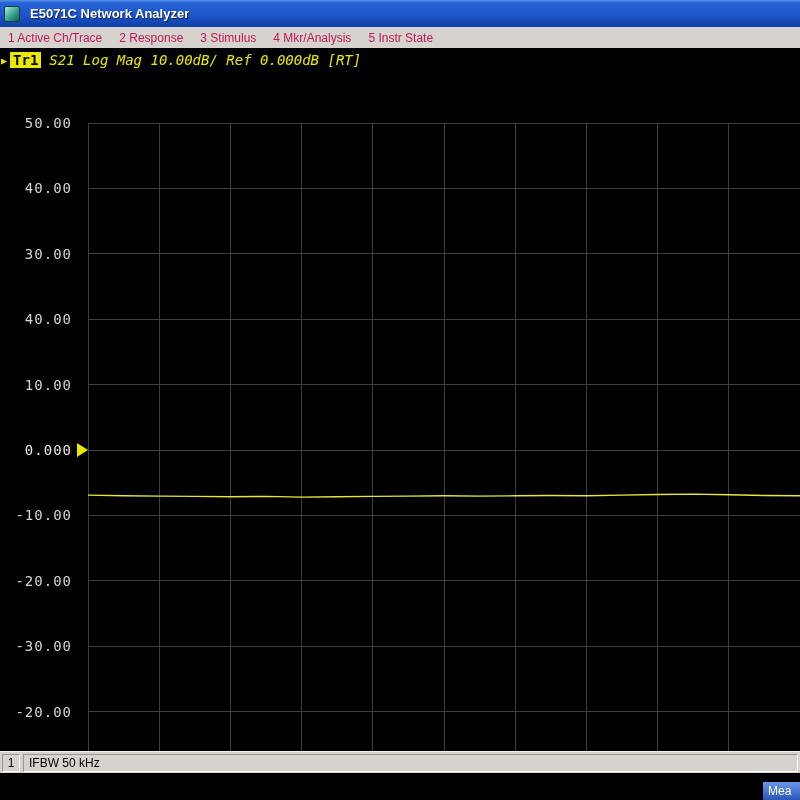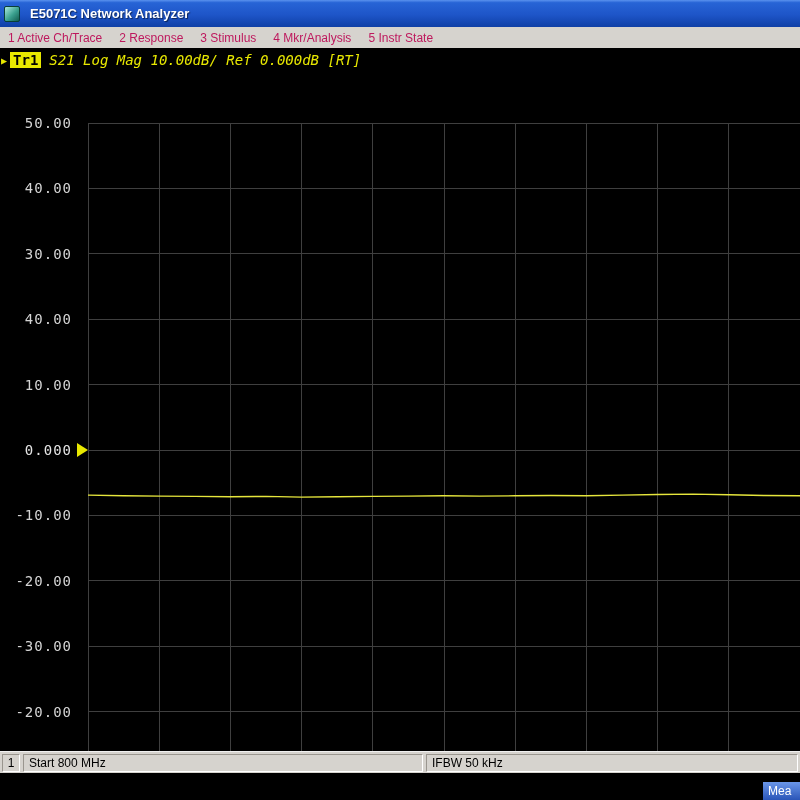--- a/index.html
+++ b/index.html
@@ -125,21 +125,20 @@
           <line x1="569.6" y1="0" x2="569.6" y2="654" stroke="#3f3f3f" stroke-width="1" shape-rendering="crispEdges"></line>
           <line x1="640.8" y1="0" x2="640.8" y2="654" stroke="#3f3f3f" stroke-width="1" shape-rendering="crispEdges"></line>
           <line x1="712" y1="0" x2="712" y2="654" stroke="#3f3f3f" stroke-width="1" shape-rendering="crispEdges"></line>
           <polyline points="0.0,372.1 35.6,372.8 71.2,373.1 106.8,373.4 142.4,373.8 178.0,373.4 213.6,374.1 249.2,373.8 284.8,373.4 320.4,373.1 356.0,372.8 391.6,373.1 427.2,372.8 462.8,372.5 498.4,372.8 534.0,372.1 569.6,371.5 605.2,371.1 640.8,371.8 676.4,372.5 712.0,372.8" fill="none" stroke="#e6e63c" stroke-width="1.4"></polyline>
         </svg>
     </div>
   </div>
 
   <div class="statusbar">
     <span class="sb-panel sb-chan">1</span>
-    <span class="sb-panel sb-start">Start 800 MHz</span>
     <span class="sb-panel sb-ifbw">IFBW 50 kHz</span>
   </div>
 
   <div class="bottom-strip">
     <div class="softkey-frag">Mea</div>
   </div>
 
 </div>
 
 </body></html>

